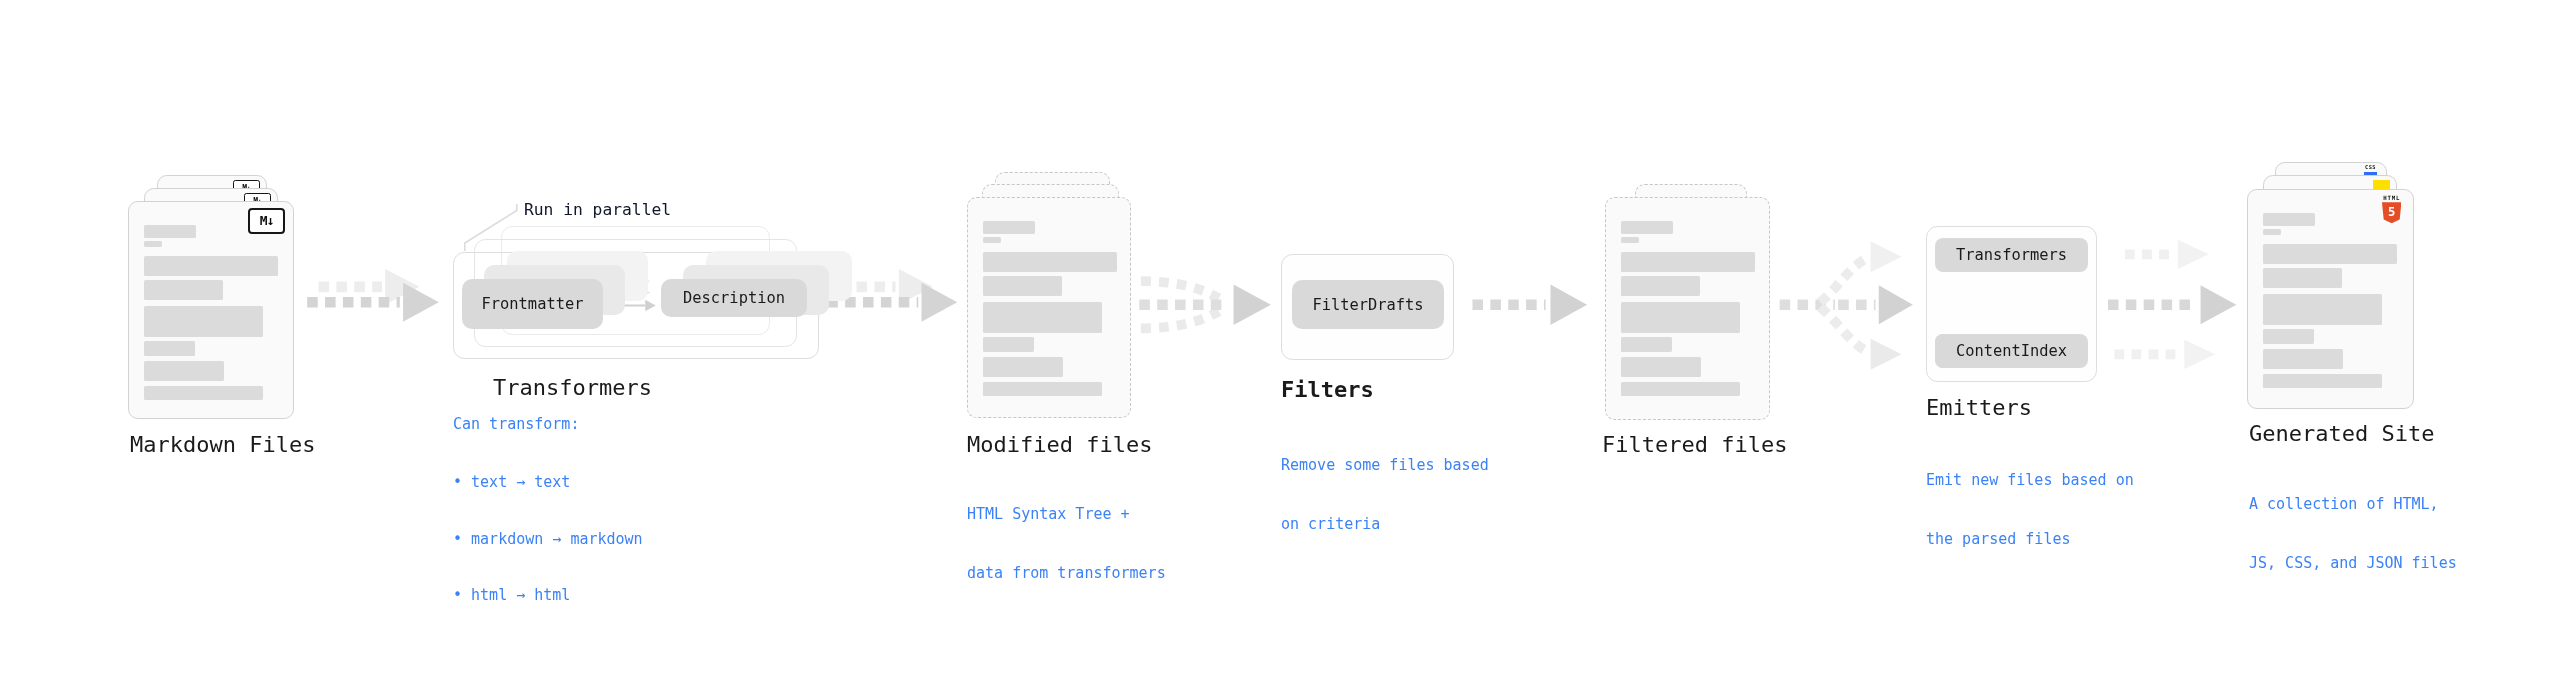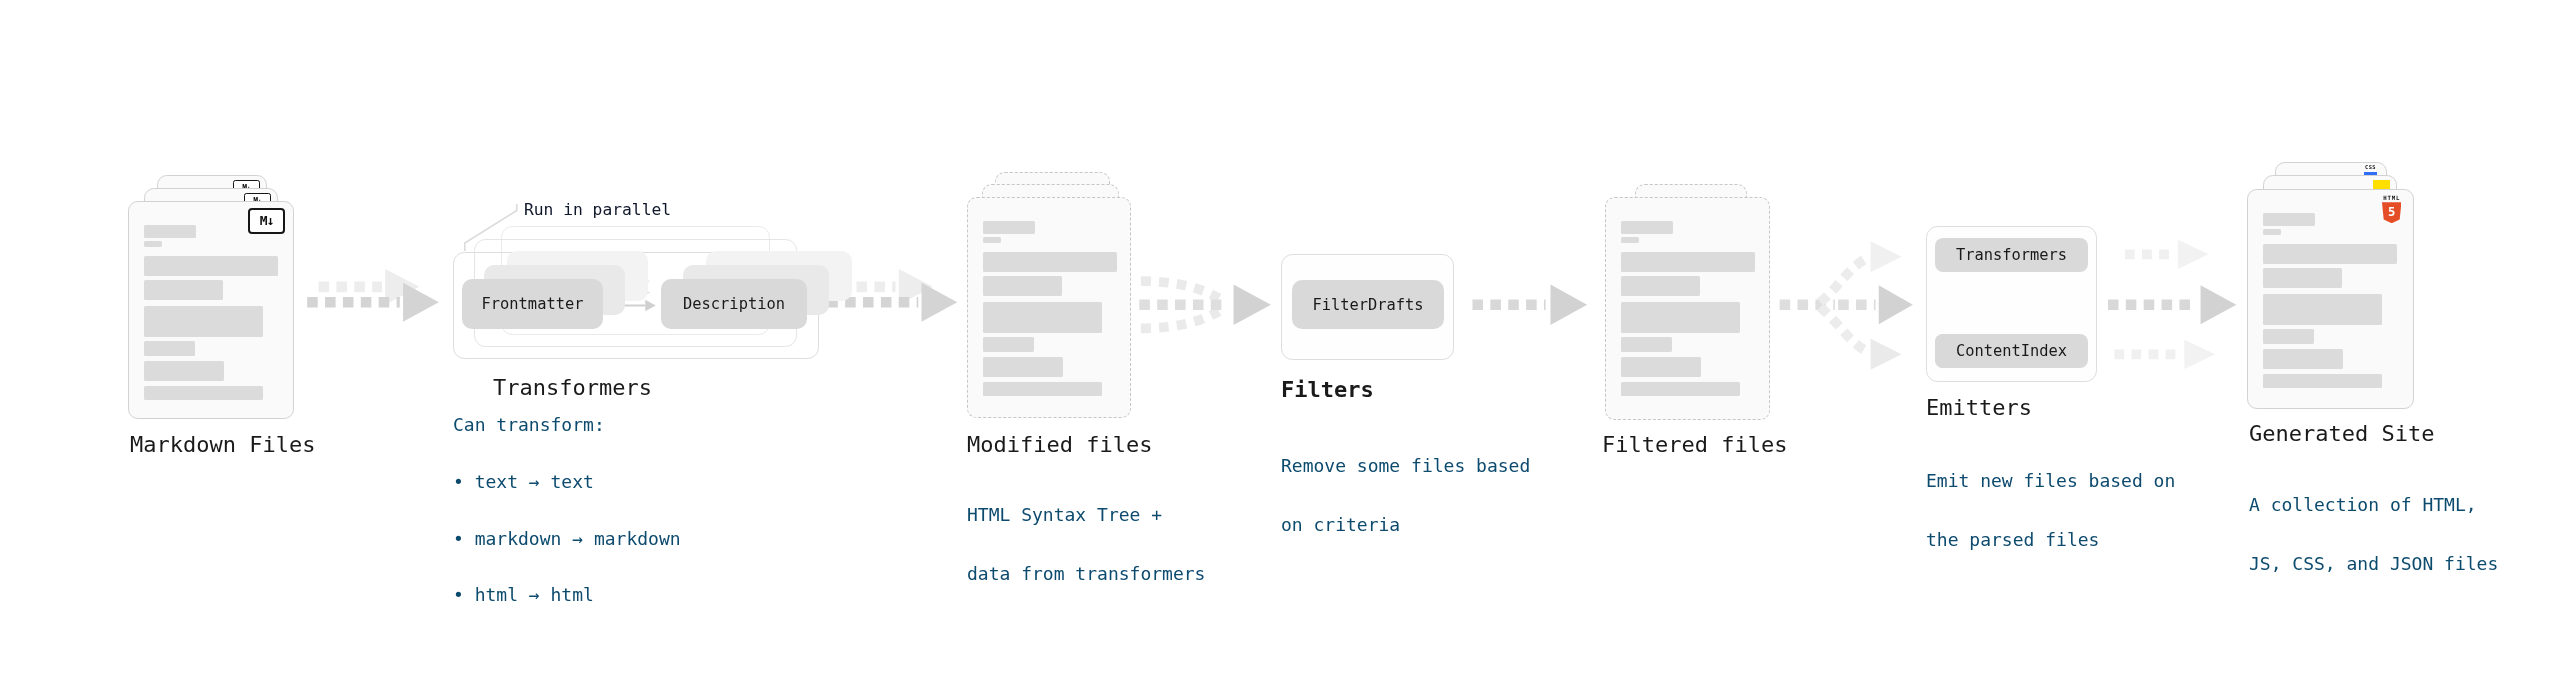--- a/index.html
+++ b/index.html
@@ -48,21 +48,21 @@
 
   
   .chip{position:absolute;background:#d9d9d9;border-radius:10px;display:flex;align-items:center;justify-content:center;
         font-size:15.4px;color:#1a1a1a;z-index:5;}
   .chip.echo1{background:#e9e9e9;z-index:4;}
   .chip.echo2{background:#f3f3f3;z-index:3;}
   .chip.emit{border-radius:8.1px;}
 
   
   .heading{position:absolute;font-size:22px;color:#1a1a1a;white-space:pre;z-index:6;}
-  .desc{position:absolute;font-size:18px;color:#0c4a6e;line-height:19.5px;white-space:pre;z-index:6;}
+  .desc{position:absolute;font-size:15px;color:#3b82f6;line-height:19.5px;white-space:pre;z-index:6;}
   .bullets{line-height:18.7px;}
   .note{position:absolute;font-size:16.3px;color:#0f172a;white-space:pre;z-index:6;}
 </style>
 </head>
 <body>
 
 <div class="canvas">
 
   <svg class="layer" width="2576" height="681" viewBox="0 0 3170 838">
 
@@ -159,21 +159,21 @@
     <div class="note" style="left:524px;top:200px;">Run in parallel</div>
 
     <div class="chip echo2" style="left:507px;top:251px;width:141px;height:50px;"></div>
     <div class="chip echo1" style="left:484px;top:265px;width:141px;height:50px;"></div>
     <div class="chip" style="left:462px;top:279px;width:141px;height:50px;">
         <span>Frontmatter</span>
       </div>
 
     <div class="chip echo2" style="left:706px;top:251px;width:146px;height:50px;"></div>
     <div class="chip echo1" style="left:683px;top:265px;width:146px;height:50px;"></div>
-    <div class="chip" style="left:661px;top:279px;width:146px;height:50px;">
+    <div class="chip" style="left:661px;top:279px;width:146px;height:38px;">
         <span>Description</span>
       </div>
 
     <div class="heading" style="left:453px;top:375px;margin-left:40px;">Transformers</div>
     <div class="desc" style="left:453px;top:415px;">Can transform:</div>
     <div class="desc bullets" style="left:453px;top:436px;">
       <div>• text → text</div>
       <div>• markdown → markdown</div>
       <div>• html → html</div>
     </div>

